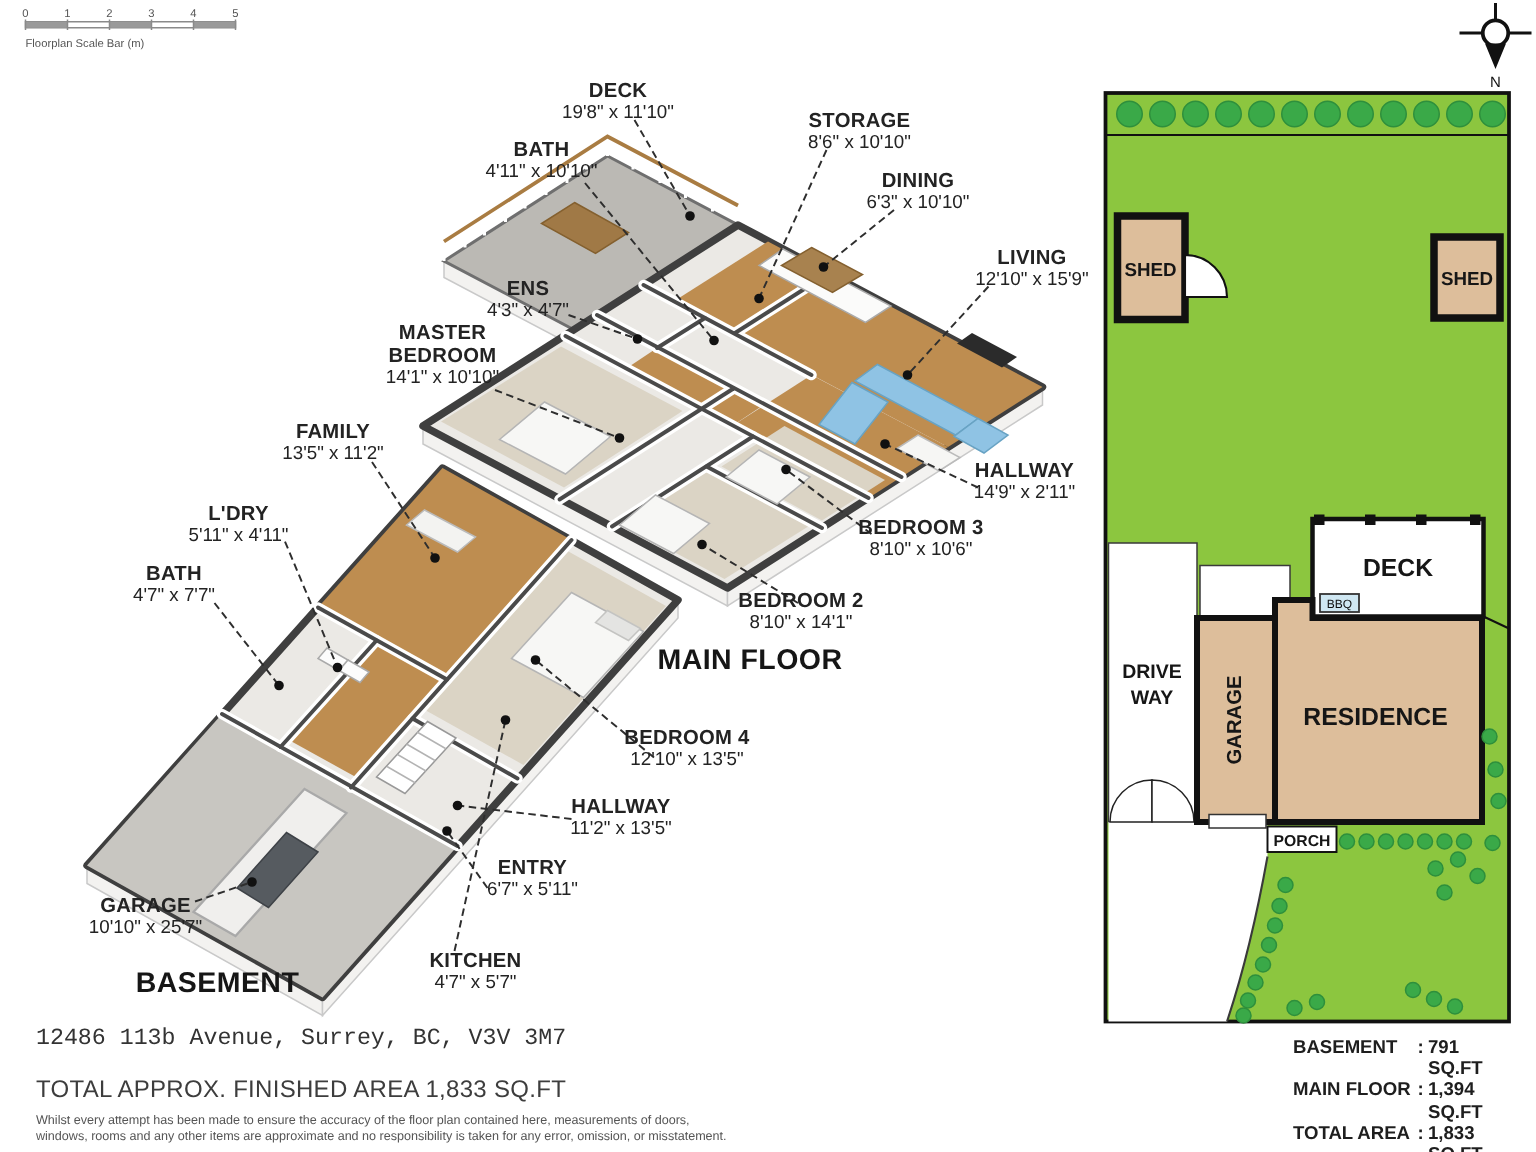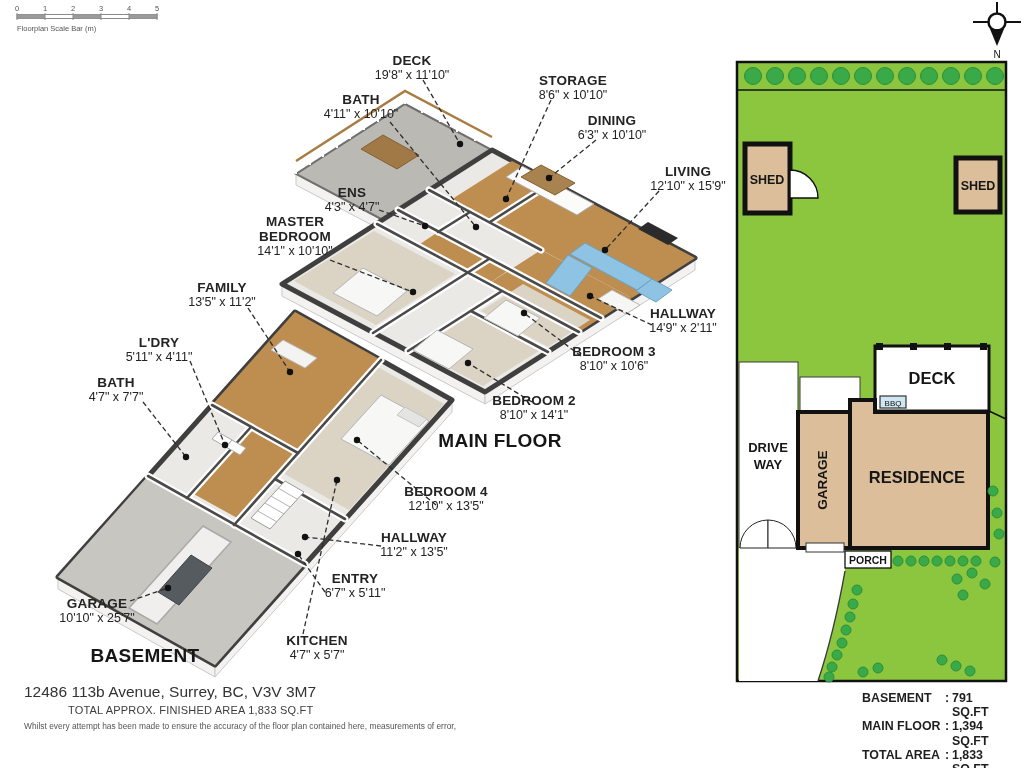--- a/index.html
+++ b/index.html
@@ -7,22 +7,22 @@
           font-family:"Liberation Sans",sans-serif;color:#222;}
   svg{position:absolute;left:0;top:0;}
   .room-label{position:absolute;transform:translate(-50%,-50%);text-align:center;
               line-height:1.1;white-space:nowrap;color:#232323;}
   .room-label .rname{font-size:13.5px;font-weight:600;letter-spacing:.2px;}
   .room-label .rdims{font-size:12.5px;font-weight:400;}
   .room-label.wide{white-space:normal;width:96px;}
   .floor-title{position:absolute;transform:translate(-50%,-50%);font-size:19px;font-weight:700;
                letter-spacing:.3px;color:#161616;white-space:nowrap;}
   .footer{position:absolute;left:24px;top:683px;width:560px;}
-  .addr{font-size:15.5px;color:#333;margin-bottom:3px;}
-  .total{font-size:11px;color:#3d3d3d;letter-spacing:.2px;margin-bottom:5px;margin-left:44px;}
+  .addr{font-size:15.5px;color:#333;margin-bottom:17px;font-family:Liberation Mono, monospace;}
+  .total{font-size:16px;color:#3d3d3d;letter-spacing:.2px;margin-bottom:5px;}
   .disc{font-size:8.4px;color:#555;line-height:1.28;}
   .area-table{position:absolute;left:862px;top:691px;width:148px;font-size:12.4px;font-weight:700;color:#1e1e1e;}
   .area-row{display:flex;line-height:14.2px;}
   .area-row .al{flex:0 0 80px;text-align:left;}
   .area-row .as{flex:0 0 10px;text-align:center;}
   .area-row .av{flex:1;text-align:left;}
   .leader{stroke:#2e2e2e;stroke-width:1.3;stroke-dasharray:5 3;fill:none;}
   .dot{fill:#111;}
   .wallw{stroke:#ffffff;stroke-width:7;stroke-linecap:round;fill:none;}
   .walld{stroke:#4a4a4a;stroke-width:2.6;stroke-linecap:round;fill:none;}
@@ -375,42 +375,43 @@
   <div class="rdims">5'11" x 4'11"</div>
 </div>
 <div class="room-label" style="left:116px;top:390px">
   <div class="rname">BATH</div>
   <div class="rdims">4'7" x 7'7"</div>
 </div>
 <div class="room-label" style="left:97px;top:611px">
   <div class="rname">GARAGE</div>
   <div class="rdims">10'10" x 25'7"</div>
 </div>
-<div class="room-label" style="left:446px;top:499px">
+<div class="room-label" style="left:458px;top:499px">
   <div class="rname">BEDROOM 4</div>
   <div class="rdims">12'10" x 13'5"</div>
 </div>
 <div class="room-label" style="left:414px;top:545px">
   <div class="rname">HALLWAY</div>
   <div class="rdims">11'2" x 13'5"</div>
 </div>
 <div class="room-label" style="left:355px;top:586px">
   <div class="rname">ENTRY</div>
   <div class="rdims">6'7" x 5'11"</div>
 </div>
 <div class="room-label" style="left:317px;top:648px">
   <div class="rname">KITCHEN</div>
   <div class="rdims">4'7" x 5'7"</div>
 </div>
 <div class="floor-title" style="left:145px;top:656px">BASEMENT</div>
 
 <div class="footer">
   <div class="addr">12486 113b Avenue, Surrey, BC, V3V 3M7</div>
   <div class="total">TOTAL APPROX. FINISHED AREA 1,833 SQ.FT</div>
-  <div class="disc">Whilst every attempt has been made to ensure the accuracy of the floor plan contained here, measurements of error,</div>
+  <div class="disc">Whilst every attempt has been made to ensure the accuracy of the floor plan contained here, measurements of doors,</div>
+  <div class="disc">windows, rooms and any other items are approximate and no responsibility is taken for any error, omission, or misstatement.</div>
 </div>
 
 <div class="area-table">
   <div class="area-row">
     <span class="al">BASEMENT</span>
     <span class="as">:</span>
     <span class="av">791 SQ.FT</span>
   </div>
   <div class="area-row">
     <span class="al">MAIN FLOOR</span>

